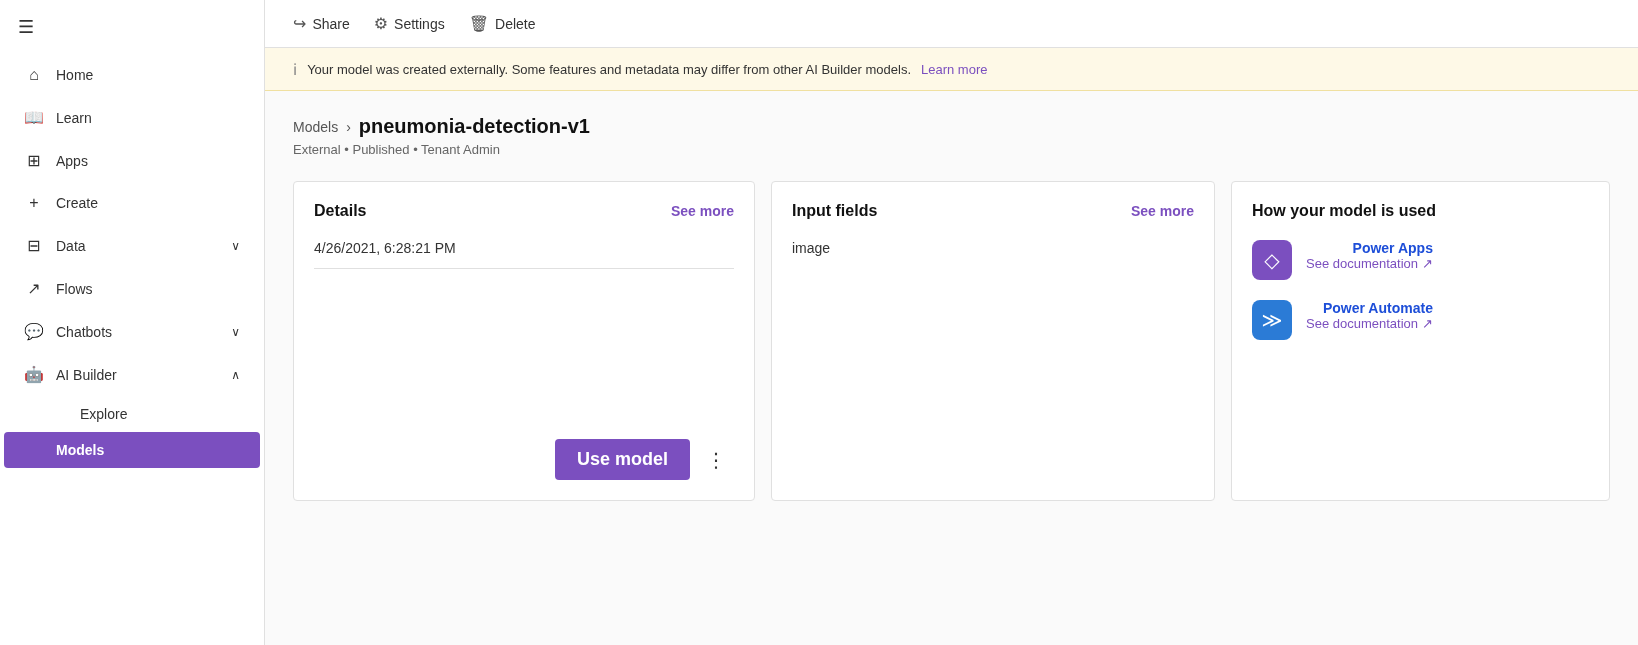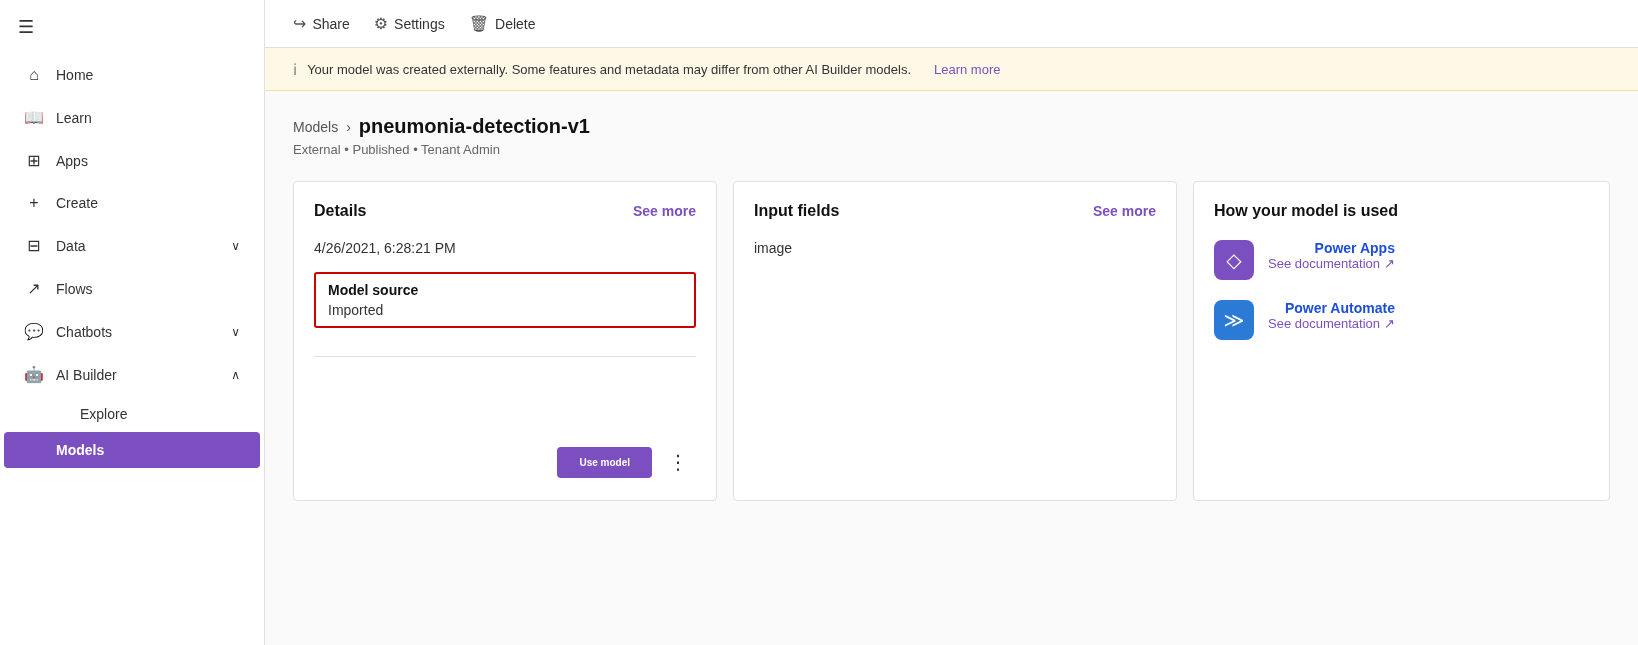--- a/index.html
+++ b/index.html
@@ -94,21 +94,21 @@
       background: #fef9e7;
       border-bottom: 1px solid #f0e0a0;
       padding: 10px 28px;
       display: flex;
       align-items: center;
       gap: 10px;
       font-size: 13px;
       color: #333;
     }
     .banner-icon { color: #888; font-size: 16px; }
-    .banner-link { color: #7B4FBF; text-decoration: none; cursor: pointer; margin-left: 13px; }
+    .banner-link { color: #7B4FBF; text-decoration: none; cursor: pointer; }
 
     
     .page-content {
       flex: 1;
       overflow-y: auto;
       padding: 24px 28px;
     }
 
     
     .breadcrumb {
@@ -137,21 +137,21 @@
     }
 
     .card {
       background: #fff;
       border: 1px solid #e0e0e0;
       border-radius: 4px;
       padding: 20px;
       display: flex;
       flex-direction: column;
     }
-    .card-details { width: 424px; min-height: 320px; }
+    .card-details { width: 462px; min-height: 320px; }
     .card-input { width: 444px; min-height: 320px; }
     .card-how { flex: 1; min-height: 320px; text-align: right; }
 
     .card-header {
       display: flex;
       justify-content: space-between;
       align-items: center;
       margin-bottom: 20px;
     }
     .card-title {
@@ -169,21 +169,21 @@
 
     .detail-label {
       font-size: 14px;
       font-weight: 700;
       color: #111;
       margin-bottom: 4px;
     }
     .detail-value {
       font-size: 14px;
       color: #333;
-      margin-bottom: 16px;
+      margin-bottom: 0;
     }
 
     
     .highlight-box {
       border: 2px solid #cc0000;
       border-radius: 3px;
       padding: 8px 12px;
       display: inline-block;
       margin-bottom: 16px;
     }
@@ -202,21 +202,21 @@
       margin-top: auto;
       padding-top: 16px;
     }
 
     .use-model-btn {
       background: #7B4FBF;
       color: #fff;
       border: none;
       padding: 10px 22px;
       border-radius: 4px;
-      font-size: 10px;
+      font-size: 18px;
       font-weight: 600;
       cursor: pointer;
     }
     .more-btn {
       background: none;
       border: none;
       font-size: 20px;
       cursor: pointer;
       color: #333;
       padding: 6px 8px;
@@ -349,24 +349,20 @@
 
     <div class="cards-row">
 
       <div class="card card-details">
         <div class="card-header">
           <span class="card-title">Details</span>
           <a class="see-more-link">See more</a>
         </div>
         <div class="detail-value">4/26/2021, 6:28:21 PM</div>
 
-        <div class="highlight-box">
-          <div class="detail-label">Model source</div>
-          <div class="detail-value" style="margin-bottom:0;">Imported</div>
-        </div>
 
         <hr class="card-divider">
         <div class="card-footer">
           <button class="use-model-btn">Use model</button>
           <button class="more-btn">⋮</button>
         </div>
       </div>
 
       <div class="card card-input">
         <div class="card-header">

